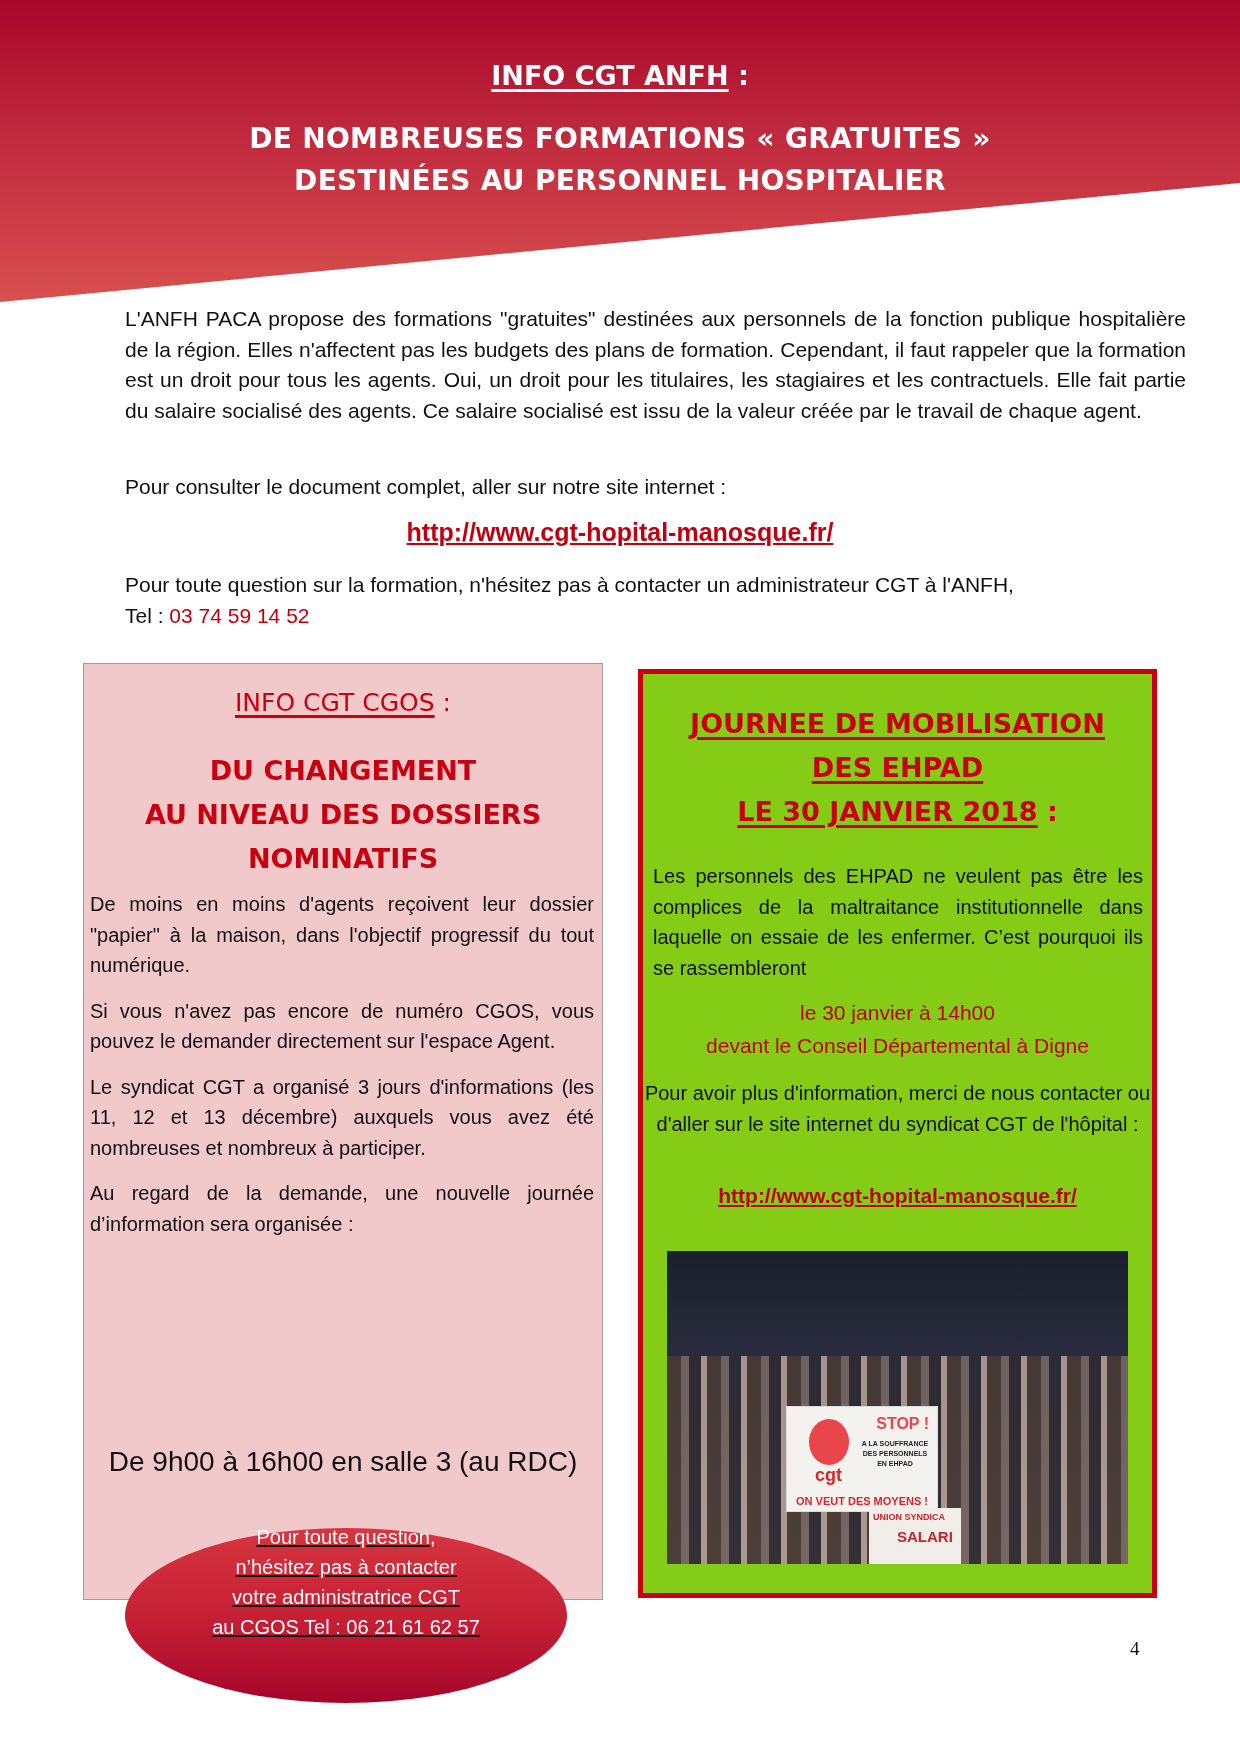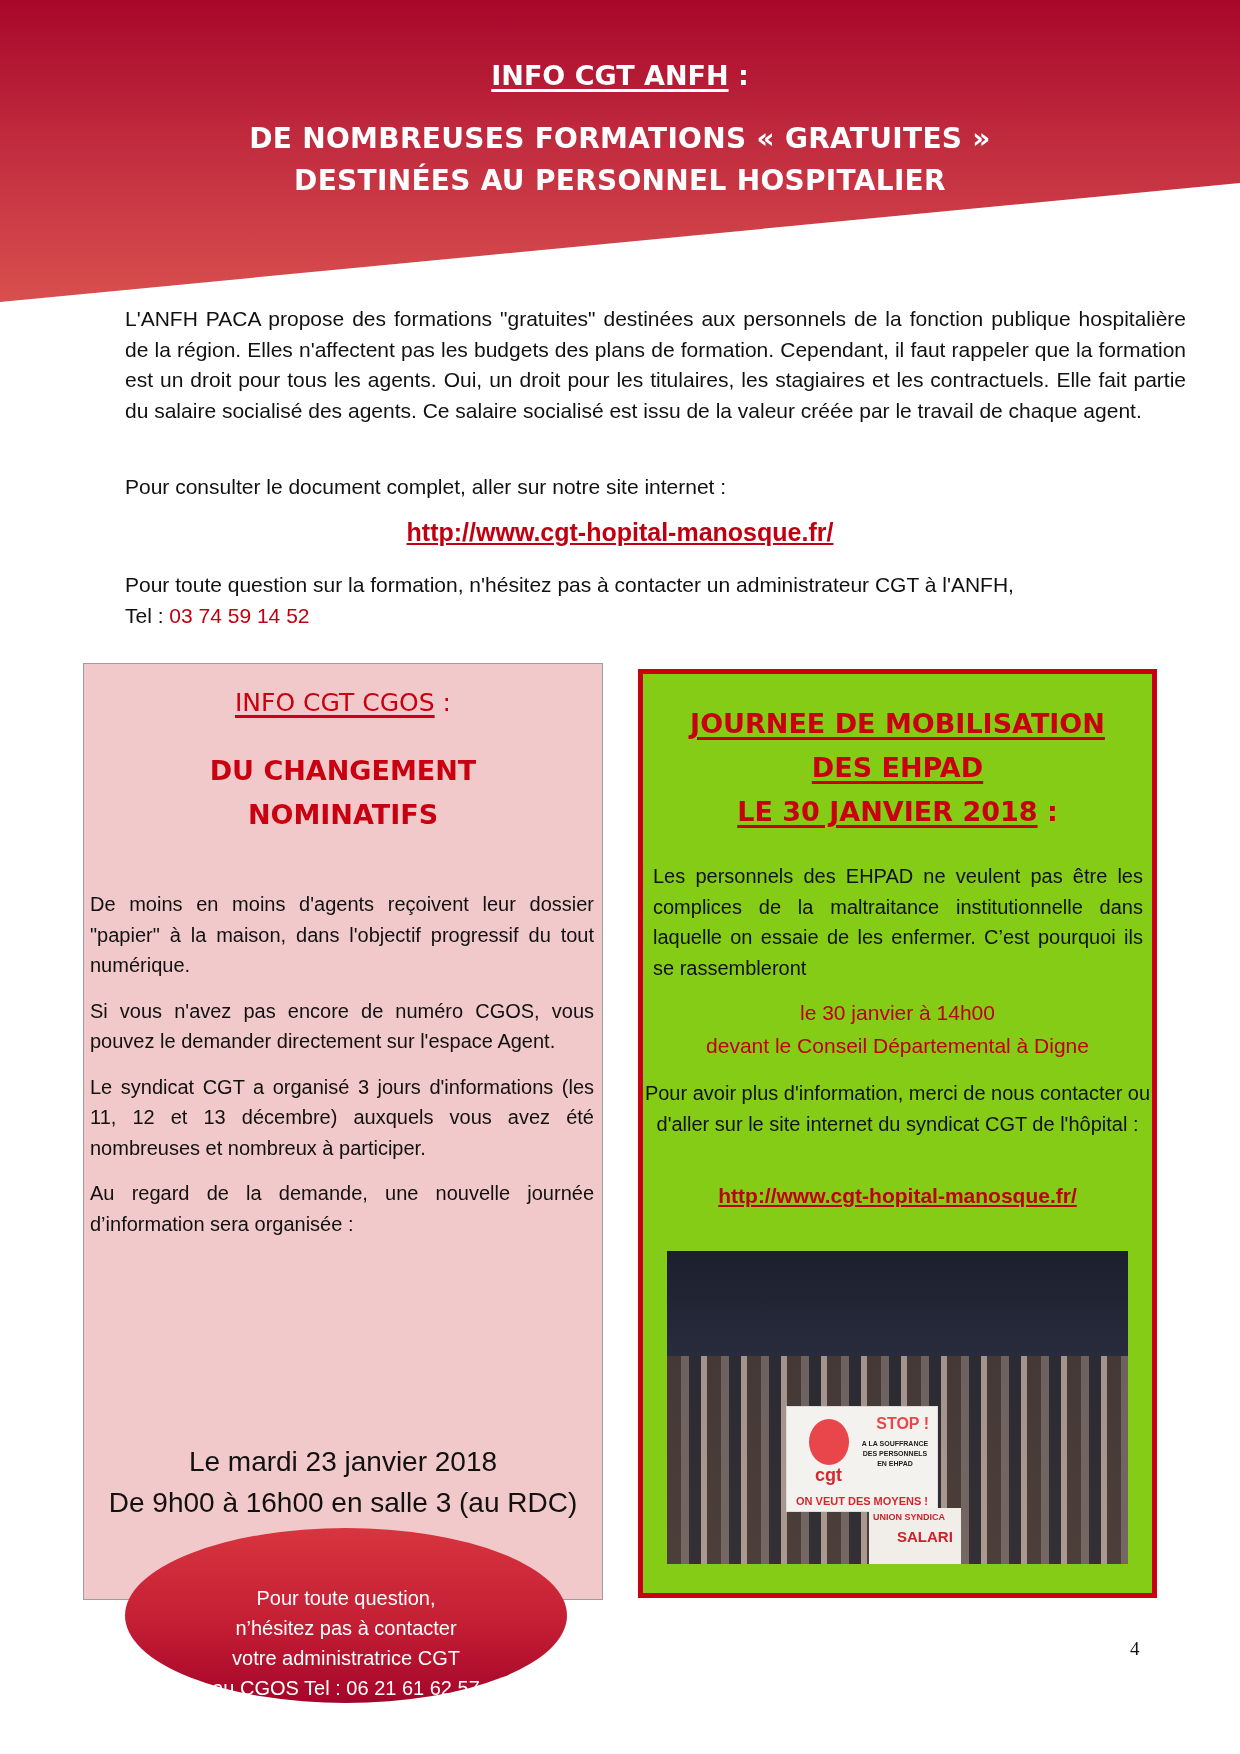--- a/index.html
+++ b/index.html
@@ -29,21 +29,21 @@
   .lbox .t1 .u { text-decoration:underline; text-decoration-thickness:3px; text-underline-offset:4px; }
   .lbox .t2 { position:absolute; top:85px; left:0; width:100%; text-align:center; color:#c8000f;
               font-family:"DejaVu Sans", sans-serif; font-weight:bold; font-size:27px; line-height:44px; }
   .lbox .body { position:absolute; top:225px; left:6px; width:504px; font-size:20px; line-height:30.5px; color:#111; }
   .lbox .body p { margin:0 0 15px 0; text-align:justify; }
   .lbox .big { position:absolute; top:777px; left:0; width:100%; text-align:center;
                font-size:28px; line-height:41px; color:#111; }
 
   .ellipse { position:absolute; left:125px; top:1528px; width:442px; height:175px; border-radius:50%;
              background:linear-gradient(180deg,#d7353f 0%,#c41e34 55%,#a5052a 100%);
-             display:flex; align-items:flex-end; justify-content:center; text-align:center; }
+             display:flex; align-items:flex-start; justify-content:center; text-align:center;text-decoration:underline; }
   .ellipse .txt { color:#fff; font-size:20px; line-height:30px; margin-top:-6px; }
 
   .rbox { position:absolute; left:638px; top:669px; width:509px; height:919px; border:5px solid #c8000f; background:#84cc16; }
   .rbox .t { position:absolute; top:28px; left:0; width:100%; text-align:center; color:#c8000f;
              font-family:"DejaVu Sans", sans-serif; font-weight:bold; font-size:27px; line-height:44px; }
   .rbox .t .u { text-decoration:underline; text-decoration-thickness:3px; text-underline-offset:4px; }
   .rbox .body { position:absolute; top:187px; left:10px; width:490px; font-size:20px; line-height:30.5px; color:#111; }
   .rbox .body p { margin:0; text-align:justify; }
   .rbox .ev { position:absolute; top:322px; left:0; width:100%; text-align:center; font-size:21px; line-height:33px; color:#c00010; }
   .rbox .more { position:absolute; top:404px; left:0; width:100%; text-align:center; font-size:20px; line-height:30.5px; color:#111; }
@@ -84,30 +84,30 @@
 <div class="url1">http://www.cgt-hopital-manosque.fr/</div>
 <div class="intro p3">
   <p style="text-align:left">Pour toute question sur la formation, n'hésitez pas à contacter un administrateur CGT à l'ANFH,</p>
   <p style="text-align:left"><span>Tel : </span><span class="red">03 74 59 14 52</span></p>
 </div>
 
 <div class="lbox">
   <div class="t1"><span class="u">INFO CGT CGOS</span><span> :</span></div>
   <div class="t2">
     <div>DU CHANGEMENT</div>
+    <div>AU NIVEAU DES DOSSIERS</div>
     <div>NOMINATIFS</div>
   </div>
   <div class="body">
     <p>De moins en moins d'agents reçoivent leur dossier "papier" à la maison, dans l'objectif progressif du tout numérique.</p>
     <p>Si vous n'avez pas encore de numéro CGOS, vous pouvez le demander directement sur l'espace Agent.</p>
     <p>Le syndicat CGT a organisé 3 jours d'informations (les 11, 12 et 13 décembre) auxquels vous avez été nombreuses et nombreux à participer.</p>
     <p>Au regard de la demande, une nouvelle journée d’information sera organisée :</p>
   </div>
   <div class="big">
-    <div>Le mardi 23 janvier 2018</div>
     <div>De 9h00 à 16h00 en salle 3 (au RDC)</div>
   </div>
 </div>
 
 <div class="ellipse">
   <div class="txt">
     <div>Pour toute question,</div>
     <div>n’hésitez pas à contacter</div>
     <div>votre administratrice CGT</div>
     <div>au CGOS  Tel : 06 21 61 62 57</div>

